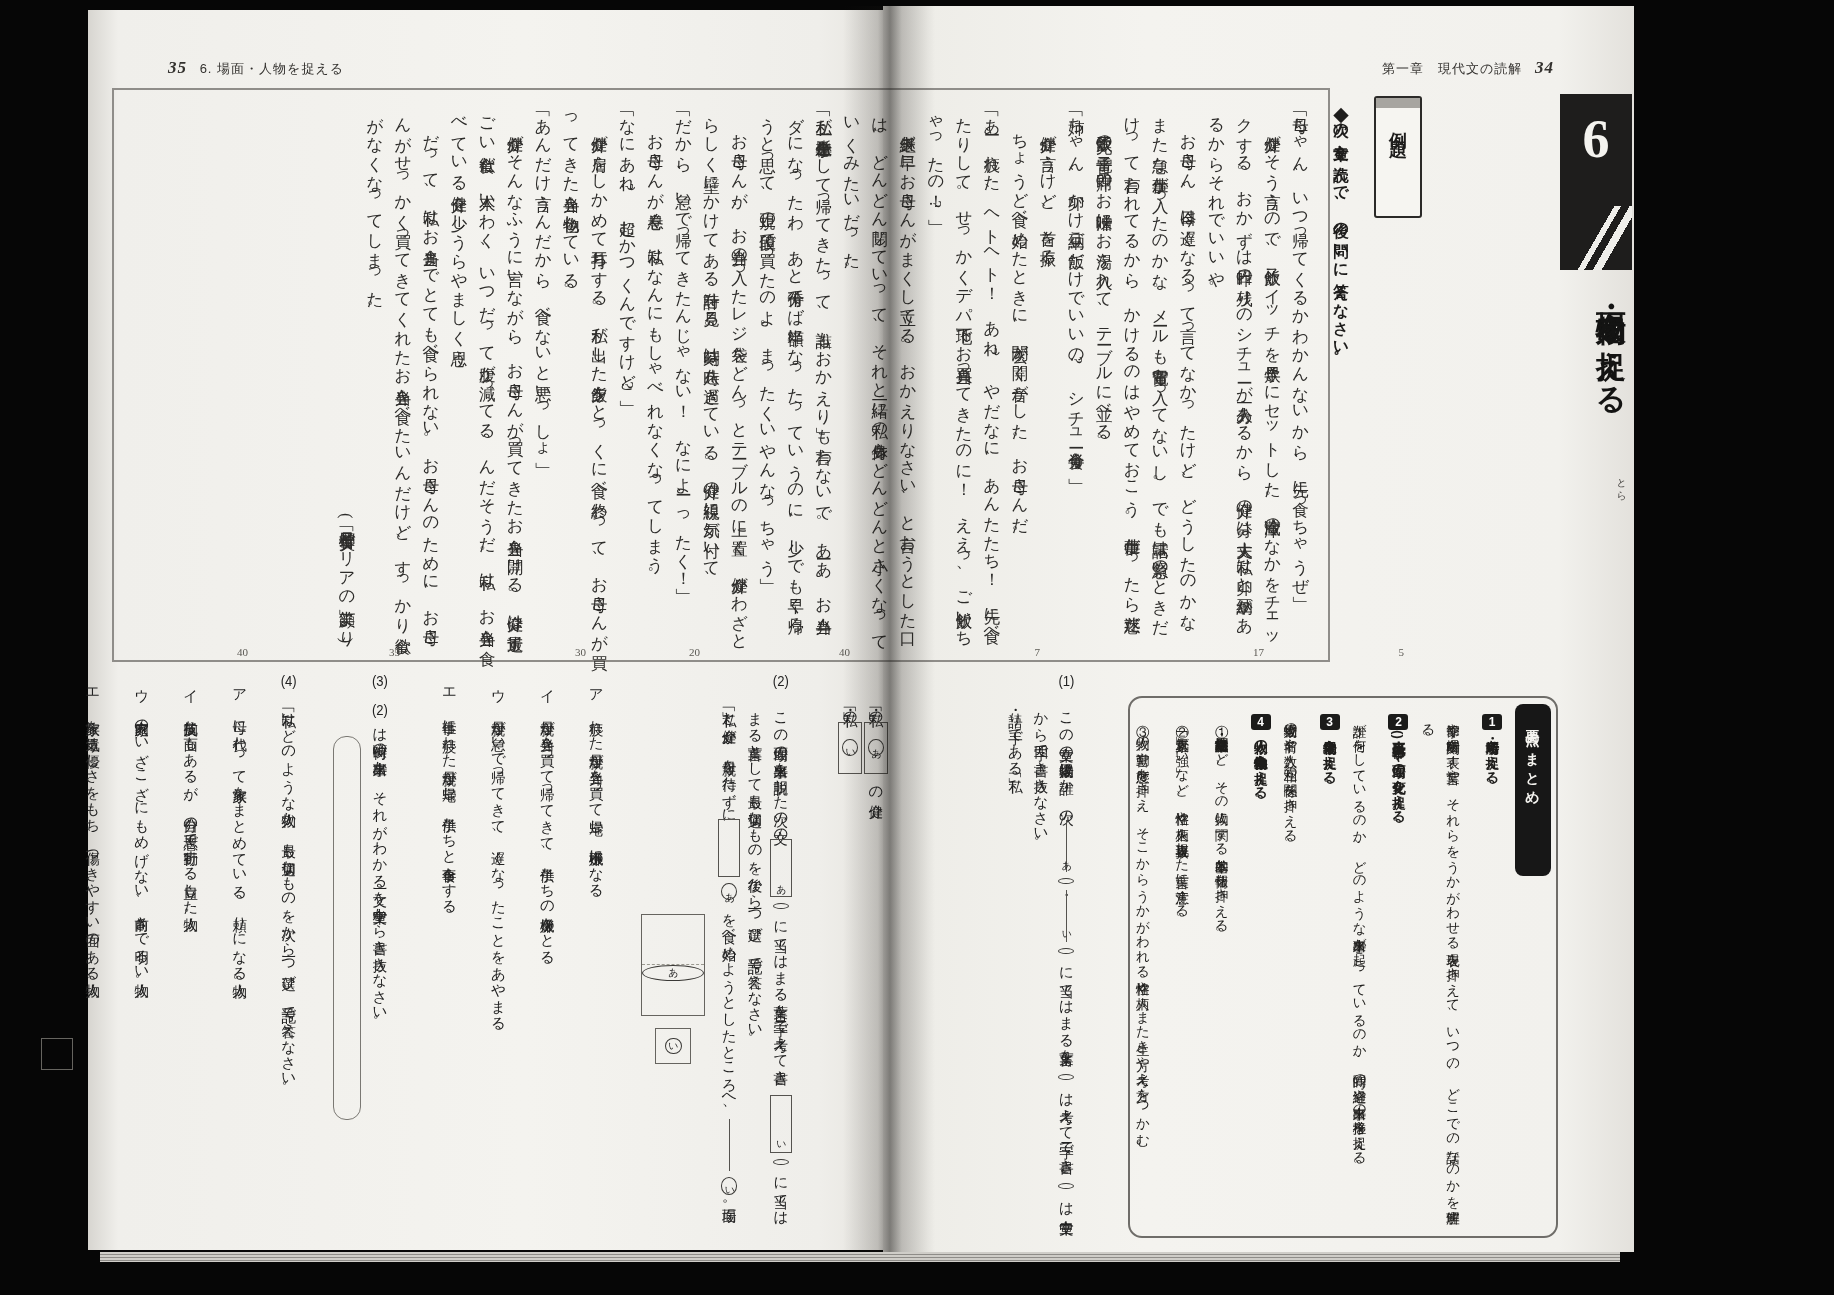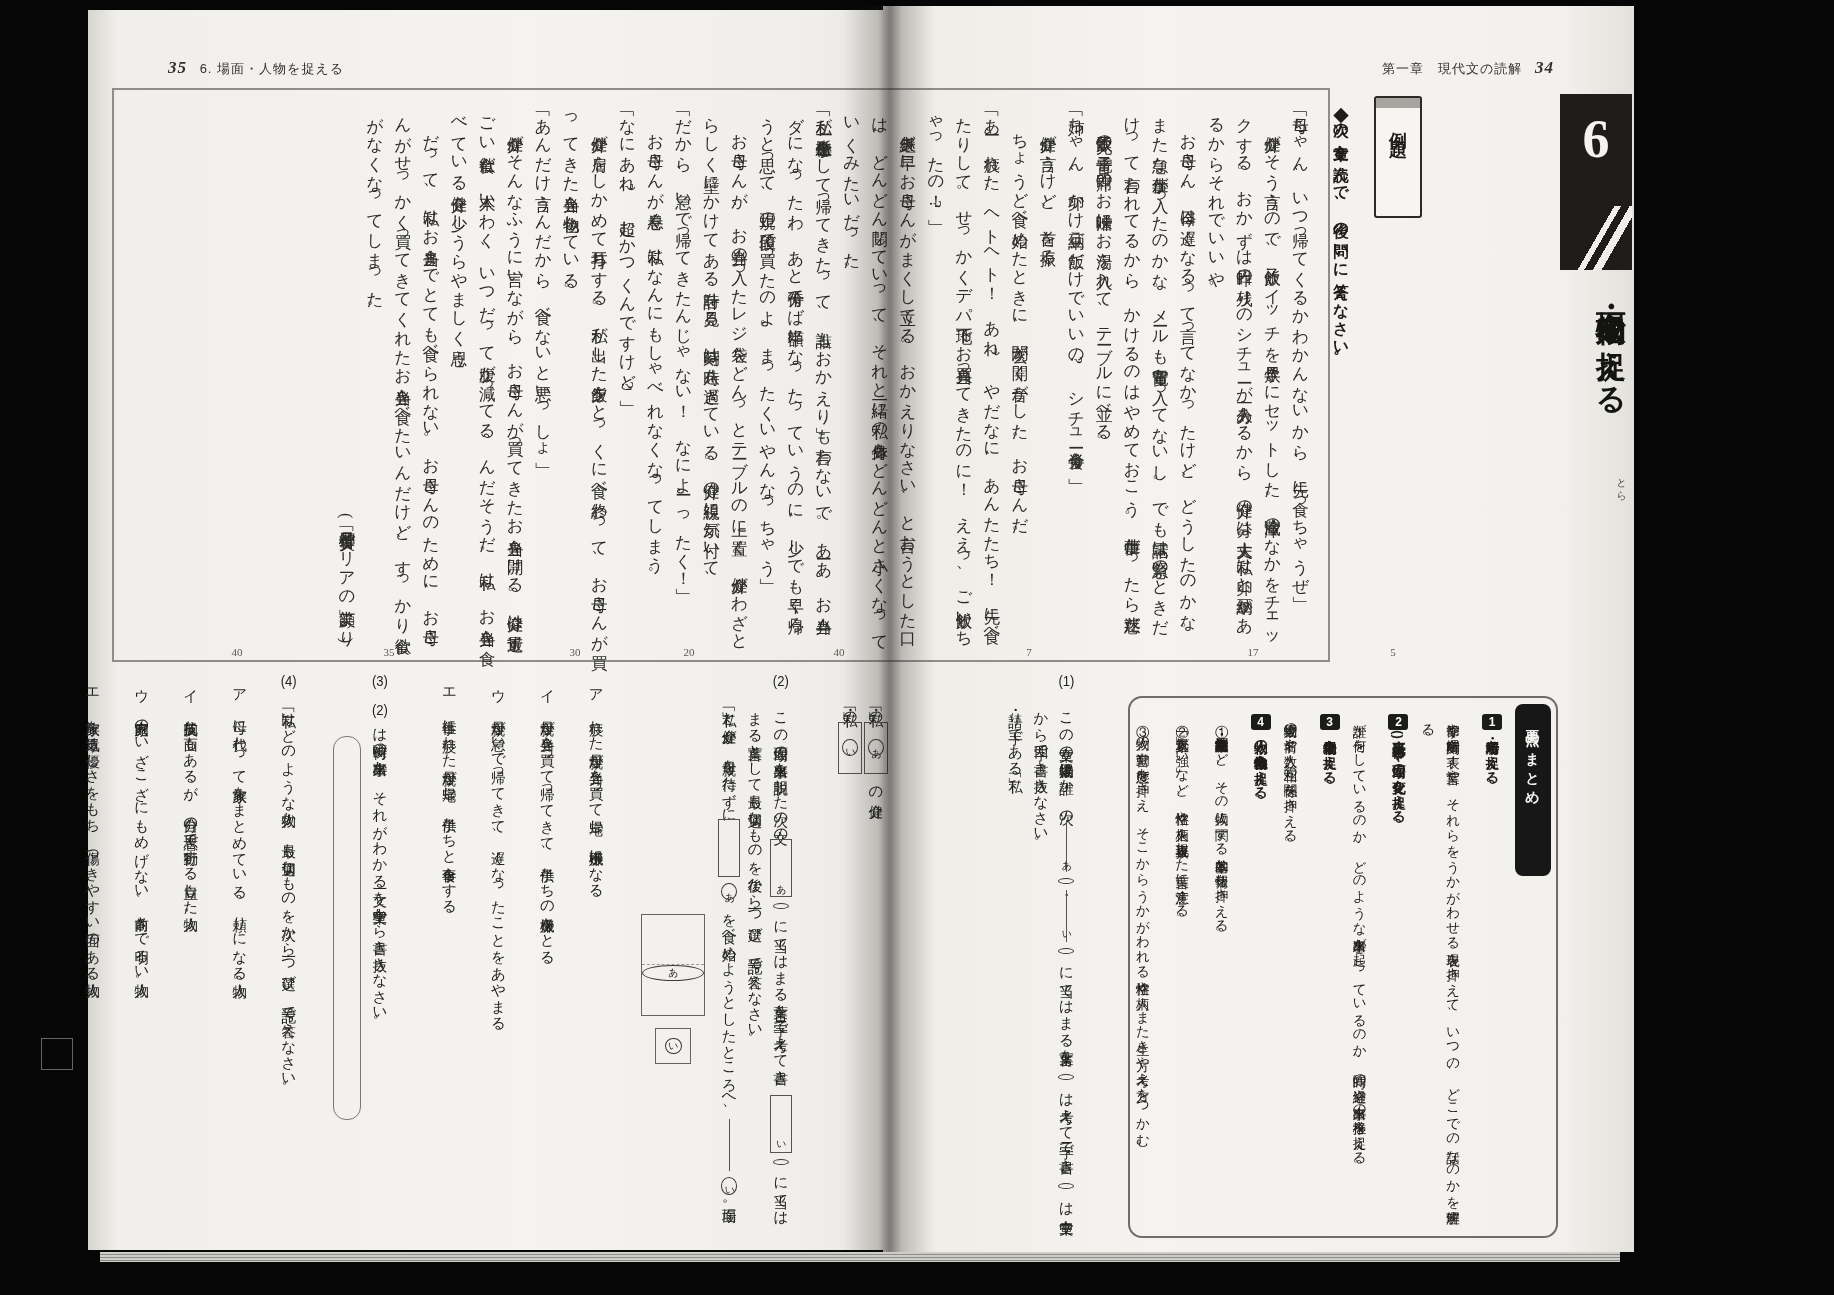--- a/index.html
+++ b/index.html
@@ -36,21 +36,21 @@
     font-size:18px;font-weight:700;letter-spacing:9px;color:#1d1c1b;}
   .instruction{position:absolute;left:1330px;top:94px;height:500px;writing-mode:vertical-rl;
     font-size:15.5px;font-weight:700;letter-spacing:1.5px;color:#1d1c1b;z-index:2;}
   
   .passage-box{position:absolute;left:112px;top:88px;width:1218px;height:574px;border:2px solid #8f8d89;
     box-sizing:border-box;z-index:1;}
   .passage{position:absolute;left:128px;top:106px;width:1186px;height:538px;writing-mode:vertical-rl;
     font-family:"Liberation Serif",serif;font-size:16.5px;line-height:1.7;letter-spacing:.4px;color:#2d2c2a;z-index:1;}
   .passage p{margin:0;}
   .passage p.src{text-align:end;}
-  .lnum{position:absolute;top:646px;width:22px;text-align:center;font-family:"Liberation Serif",serif;
+  .lnum{position:absolute;top:646px;width:22px;text-align:right;font-family:"Liberation Serif",serif;
     font-size:11px;color:#5a5853;z-index:2;}
   
   .youten{position:absolute;left:1128px;top:696px;width:430px;height:542px;border:2px solid #6f6d69;
     border-radius:14px;box-sizing:border-box;z-index:2;}
   .youten-tab{position:absolute;right:5px;top:6px;width:36px;height:172px;background:#171717;border-radius:8px;}
   .youten-tab span{position:absolute;left:50%;top:14px;transform:translateX(-50%);writing-mode:vertical-rl;
     color:#f5f4f0;font-size:14px;font-weight:700;letter-spacing:3px;}
   .youten-body{position:absolute;left:14px;right:52px;top:16px;bottom:16px;writing-mode:vertical-rl;
     font-size:13.5px;line-height:1.82;color:#1f1e1c;}
   .youten-body p{margin:0;}

